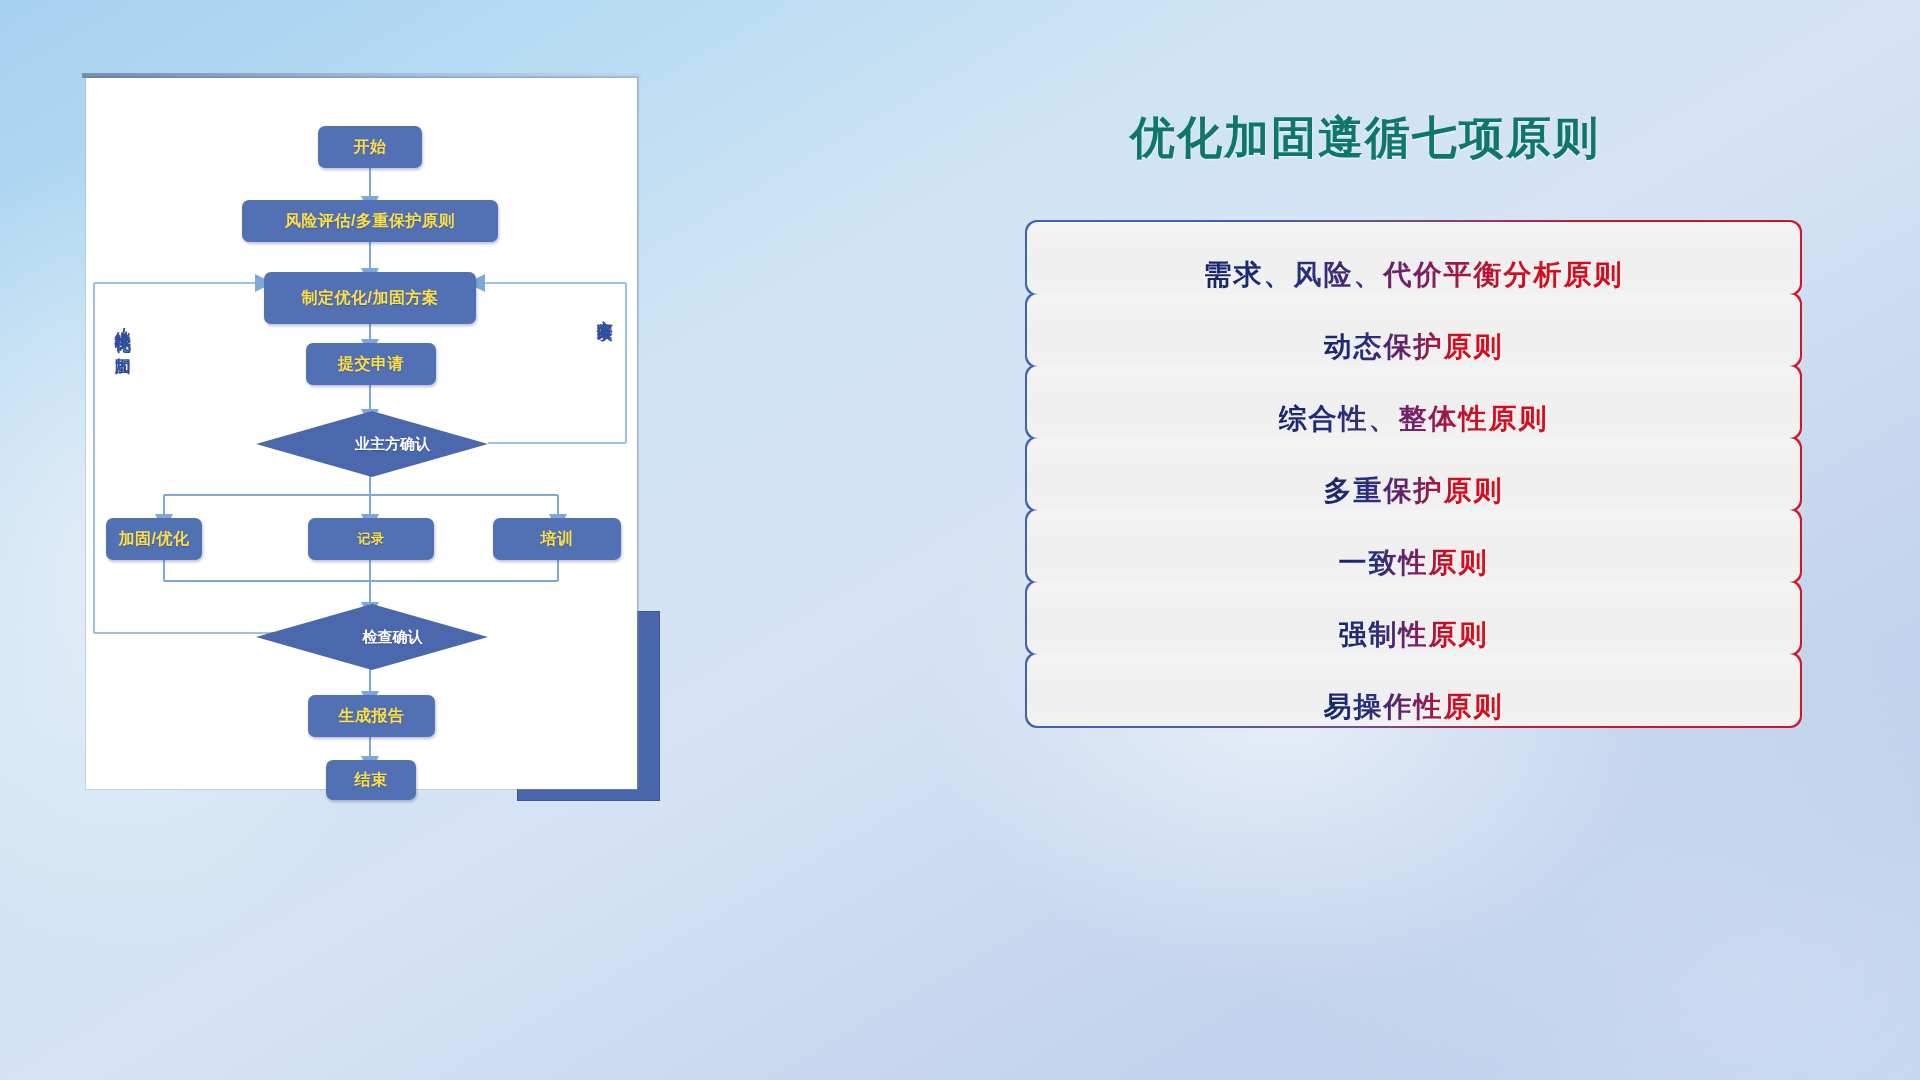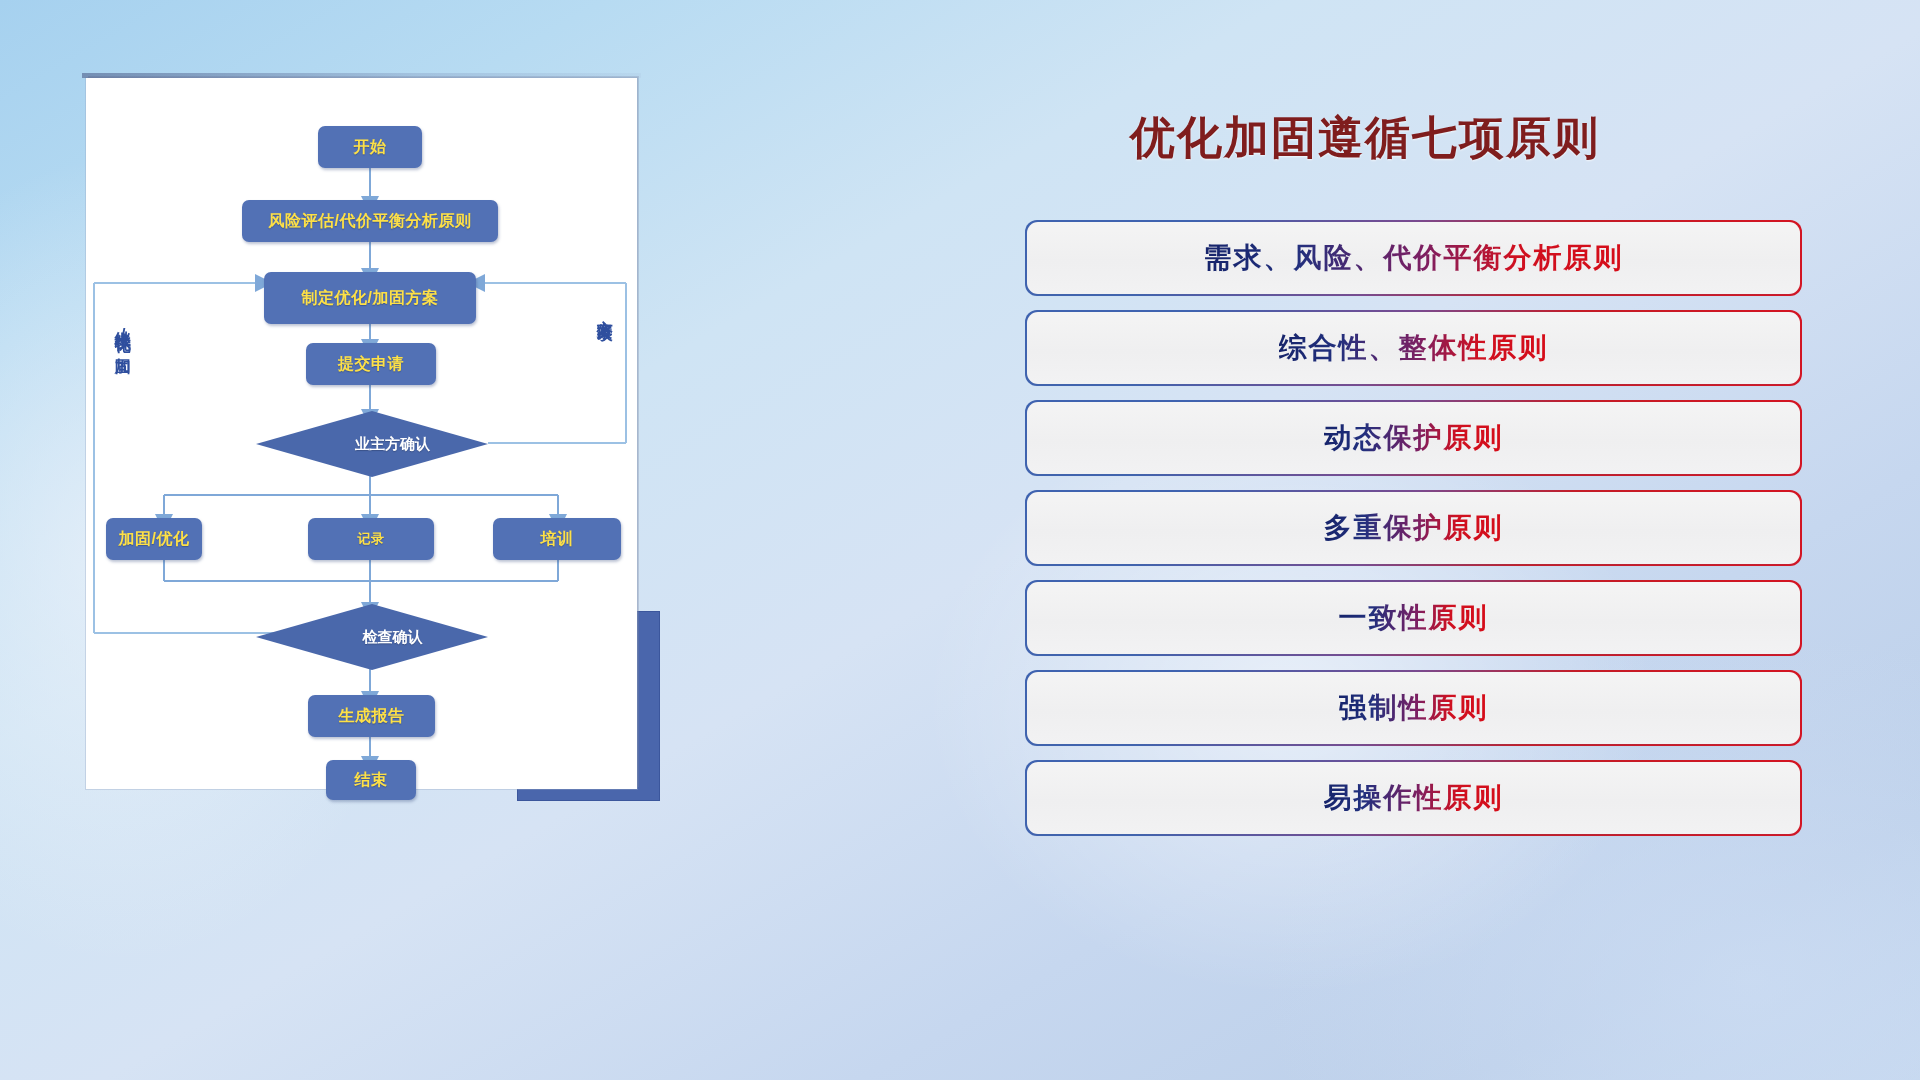--- a/index.html
+++ b/index.html
@@ -57,31 +57,31 @@
     position:absolute;
     writing-mode: vertical-rl;
     text-orientation: upright;
     color:#2f4f9e; font-weight:bold; font-size:16px;
     letter-spacing:2px; line-height:1.05;
   }
 
   
   #title {
     position:absolute; left:1130px; top:108px;
-    font-size:45px; font-weight:bold; color:#7f1d1d;
+    font-size:45px; font-weight:bold; color:#0f766e;
     letter-spacing:2px;
     text-shadow:0 1px 2px rgba(255,255,255,.7);
   }
   #cards { position:absolute; left:1027px; top:222px; width:773px; }
   .pcard {
     position:relative;
-    height:72px; margin-bottom:18px;
+    height:72px; 
     border-radius:11px;
     background:linear-gradient(#f4f4f4, #efeff0 55%, #f2f2f3);
-    display:flex; align-items:center; justify-content:center;
+    display:flex; align-items:flex-end; justify-content:center;
     box-shadow: 0 1px 2px rgba(90,110,150,.18);
   }
   .pcard::before{
     content:""; position:absolute; inset:-1.6px; border-radius:12px;
     background:linear-gradient(128deg,#3f63b0 0%, #3f63b0 20%, #7a4a90 47%, #c51c27 66%, #d81220 100%);
     z-index:-1;
   }
   .pcard-txt {
     font-size:28px; font-weight:bold; letter-spacing:2px;
     background:linear-gradient(90deg,#16246b 0%, #22307e 22%, #7c1f62 52%, #cf1020 74%, #d60c18 100%);
@@ -139,21 +139,21 @@
 
       <path d="M284,659 L284,682" marker-end="url(#ar)"></path>
     </g>
   </svg>
 
   <div class="node" style="left:232px; top:48px; width:104px; height:42px; font-size:16px;">
     <span>开始</span>
   </div>
 
   <div class="node" style="left:156px; top:122px; width:256px; height:42px; font-size:16px;">
-    <span>风险评估/代价平衡分析原则</span>
+    <span>风险评估/多重保护原则</span>
   </div>
 
   <div class="node" style="left:178px; top:194px; width:212px; height:52px; font-size:16px;">
     <span>制定优化/加固方案</span>
   </div>
 
   <div class="node" style="left:220px; top:265px; width:130px; height:42px; font-size:16px;">
     <span>提交申请</span>
   </div>
 
@@ -192,26 +192,26 @@
   <div class="vlabel" style="left:510px; top:228px; height:104px;">方案修改</div>
 </div>
 
 <div id="title">优化加固遵循七项原则</div>
 
 <div id="cards">
   <div class="pcard">
     <span class="pcard-txt">需求、风险、代价平衡分析原则</span>
   </div>
   <div class="pcard">
+    <span class="pcard-txt">动态保护原则</span>
+  </div>
+  <div class="pcard">
     <span class="pcard-txt">综合性、整体性原则</span>
   </div>
   <div class="pcard">
-    <span class="pcard-txt">动态保护原则</span>
-  </div>
-  <div class="pcard">
     <span class="pcard-txt">多重保护原则</span>
   </div>
   <div class="pcard">
     <span class="pcard-txt">一致性原则</span>
   </div>
   <div class="pcard">
     <span class="pcard-txt">强制性原则</span>
   </div>
   <div class="pcard">
     <span class="pcard-txt">易操作性原则</span>

